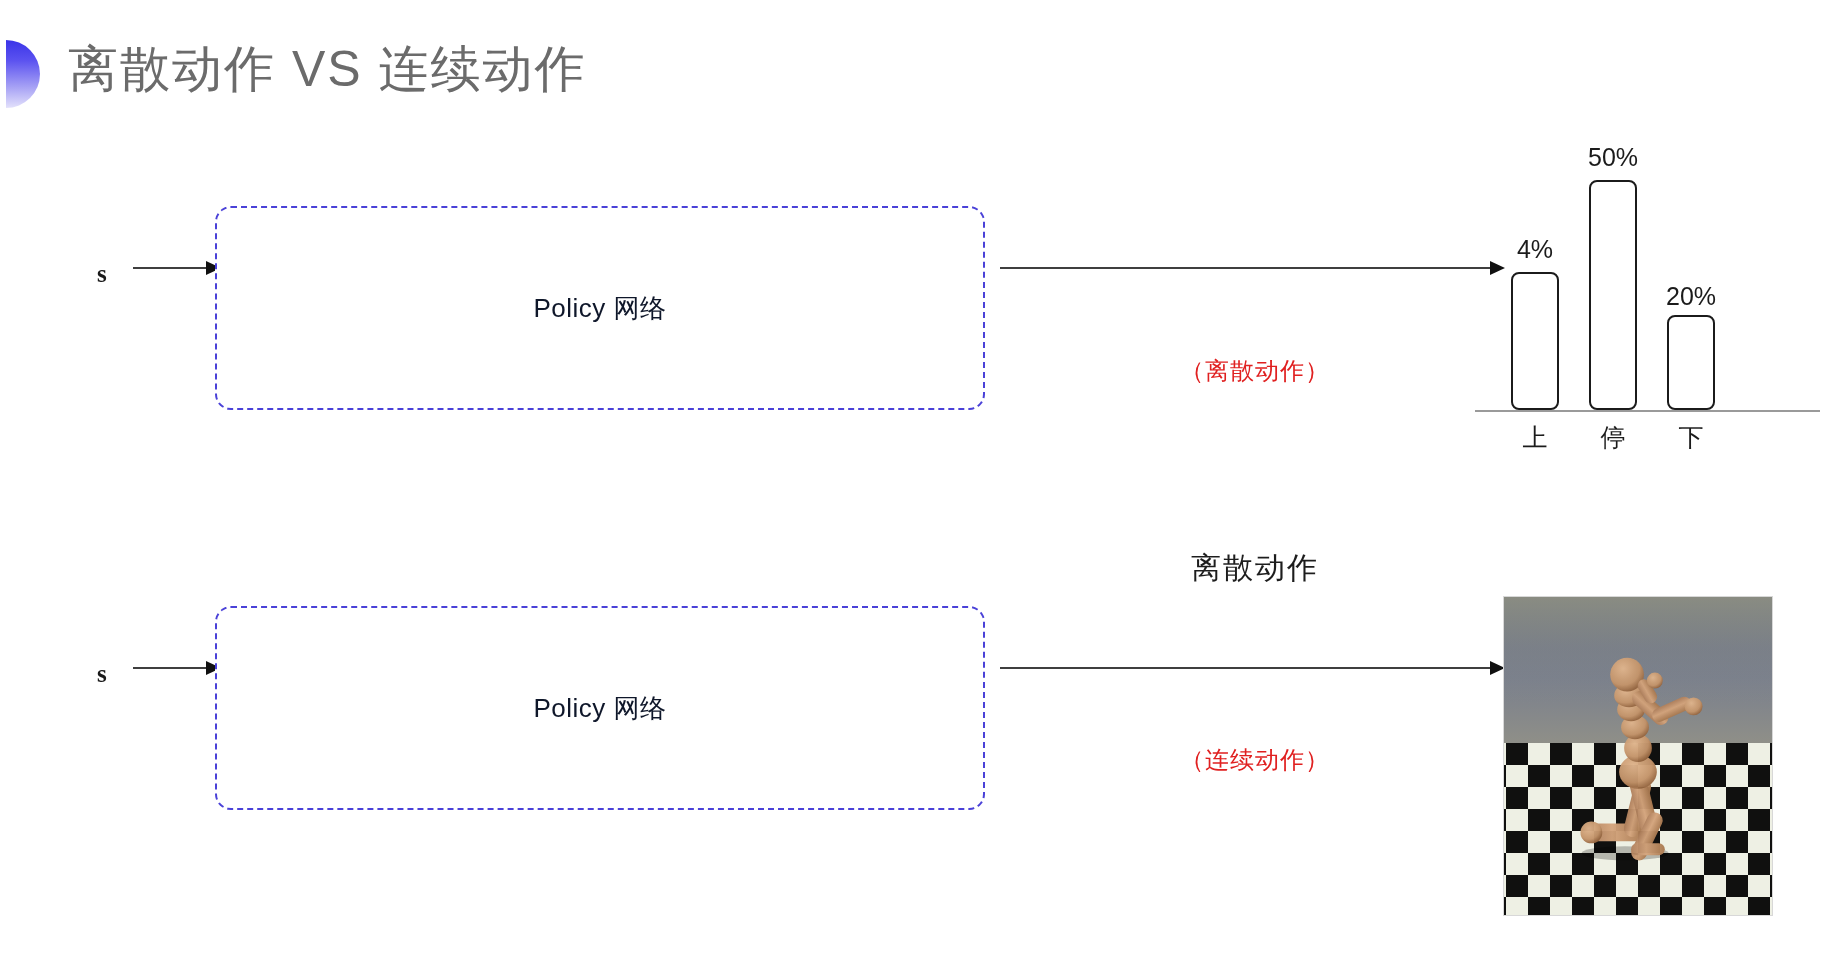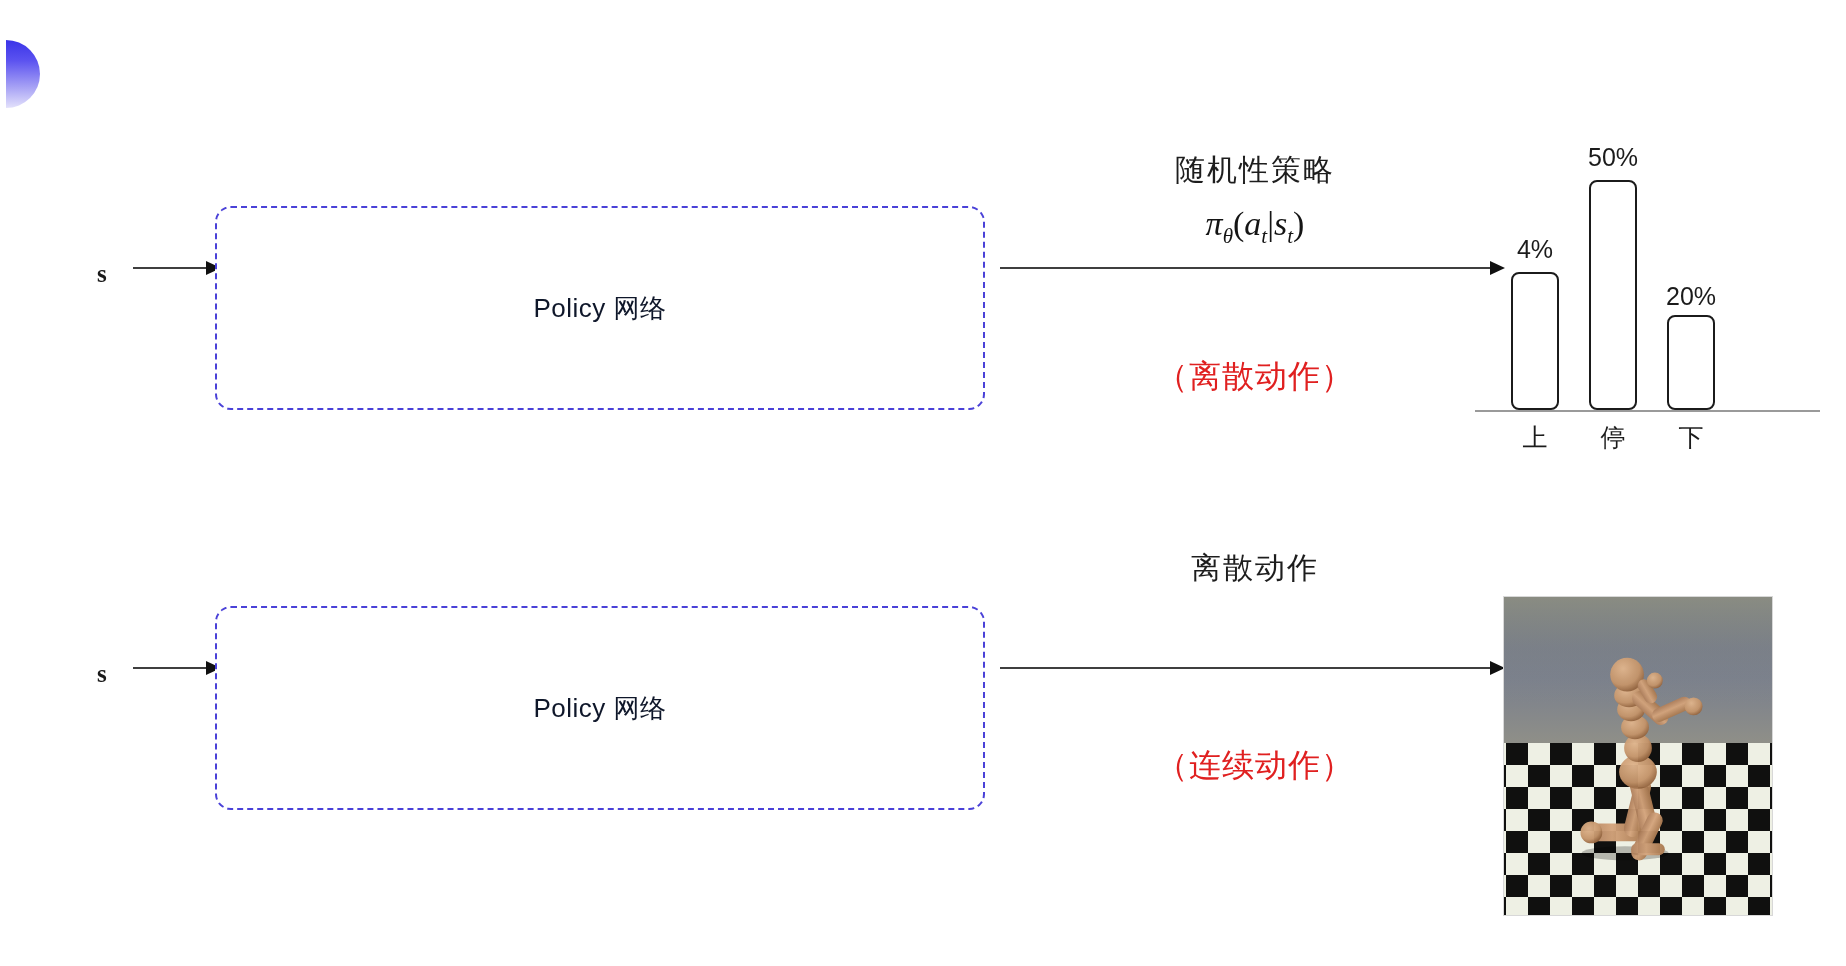--- a/index.html
+++ b/index.html
@@ -142,21 +142,21 @@
   .annot-formula .sub {
     font-size: 0.62em;
     vertical-align: sub;
     font-style: italic;
   }
   .annot-formula .up {
     font-style: normal;
   }
   .annot-red {
     position: absolute;
-    font-size: 32px;
+    font-size: 24px;
     color: #e02020;
     letter-spacing: 1px;
     white-space: nowrap;
     text-align: center;
   }
 
   
   #bar-chart {
     position: absolute;
     left: 1465px;
@@ -236,41 +236,36 @@
   #humanoid {
     position: absolute;
     left: 0; top: 0; width: 100%; height: 100%;
   }
 </style>
 </head>
 <body>
 
 <div id="title-bar">
   <div id="title-accent"></div>
+  <div id="page-title">离散动作 VS 连续动作</div>
 </div>
 
 <div class="row" id="row-discrete">
 
   <div class="s-label" style="top:110px">s</div>
 
   <div class="in-arrow" style="top:111px">
     <div class="shaft"></div>
     <div class="head"></div>
   </div>
 
   <div class="policy-box" style="top:56px;height:204px">
     <span class="policy-label">Policy 网络</span>
   </div>
 
-  <div class="annot" style="left:1140px;top:0px;width:230px">
-    <div class="annot-title">随机性策略</div>
-    <div class="annot-formula">
-      <span>π</span><span class="sub">θ</span><span class="up">(</span><span>a</span><span class="sub">t</span><span class="up">|</span><span>s</span><span class="sub">t</span><span class="up">)</span>
-    </div>
-  </div>
 
   <div class="out-arrow" style="left:1000px;top:110px;width:505px">
     <div class="shaft"></div>
     <div class="head"></div>
   </div>
 
   <div class="annot-red" style="left:1140px;top:205px;width:230px">（离散动作）</div>
 
 </div>
 

